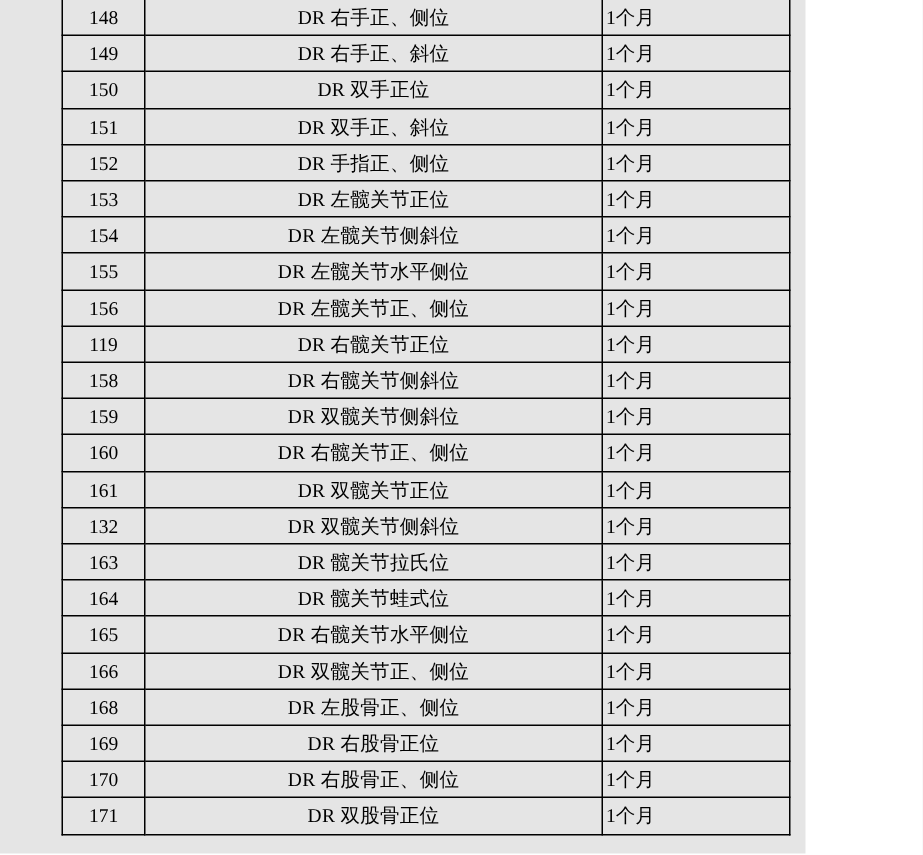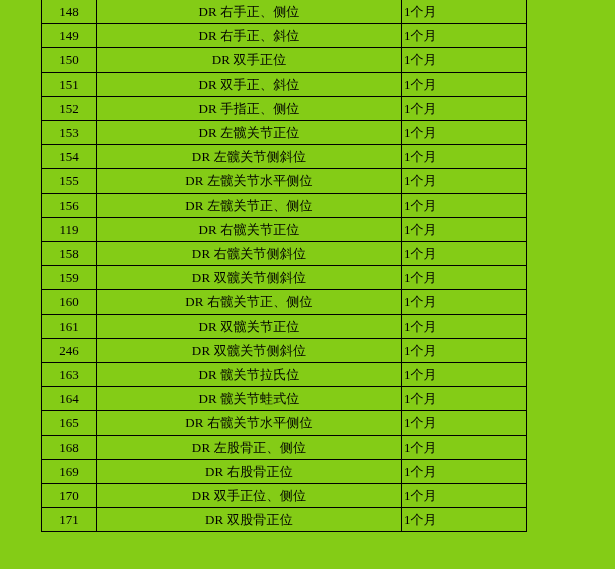--- a/index.html
+++ b/index.html
@@ -8,23 +8,23 @@
     background: #ffffff;
   }
   body {
     width: 615px;
     height: 570px;
     overflow: hidden;
     font-family: "Liberation Serif", serif;
   }
   .sheet {
     position: relative;
-    width: 615px;
+    width: 537px;
     height: 570px;
-    background: #84cc16;
+    background: #e5e5e5;
   }
   table.price-table {
     border-collapse: collapse;
     table-layout: fixed;
     width: 485px;
     margin-left: 41px;
     margin-top: -1px;
   }
   table.price-table col.c-no    { width: 55px; }
   table.price-table col.c-name  { width: 305px; }
@@ -132,52 +132,57 @@
         <td class="no">160</td>
         <td class="name">DR 右髋关节正、侧位</td>
         <td class="term">1个月</td>
       </tr>
       <tr>
         <td class="no">161</td>
         <td class="name">DR 双髋关节正位</td>
         <td class="term">1个月</td>
       </tr>
       <tr>
-        <td class="no">246</td>
+        <td class="no">132</td>
         <td class="name">DR 双髋关节侧斜位</td>
         <td class="term">1个月</td>
       </tr>
       <tr>
         <td class="no">163</td>
         <td class="name">DR 髋关节拉氏位</td>
         <td class="term">1个月</td>
       </tr>
       <tr>
         <td class="no">164</td>
         <td class="name">DR 髋关节蛙式位</td>
         <td class="term">1个月</td>
       </tr>
       <tr>
         <td class="no">165</td>
         <td class="name">DR 右髋关节水平侧位</td>
         <td class="term">1个月</td>
       </tr>
       <tr>
+        <td class="no">166</td>
+        <td class="name">DR 双髋关节正、侧位</td>
+        <td class="term">1个月</td>
+      </tr>
+      <tr>
         <td class="no">168</td>
         <td class="name">DR 左股骨正、侧位</td>
         <td class="term">1个月</td>
       </tr>
       <tr>
         <td class="no">169</td>
         <td class="name">DR 右股骨正位</td>
         <td class="term">1个月</td>
       </tr>
       <tr>
         <td class="no">170</td>
-        <td class="name">DR 双手正位、侧位</td>
+        <td class="name">DR 右股骨正、侧位</td>
         <td class="term">1个月</td>
       </tr>
       <tr>
         <td class="no">171</td>
         <td class="name">DR 双股骨正位</td>
         <td class="term">1个月</td>
       </tr>
 
     </tbody>
   </table>

